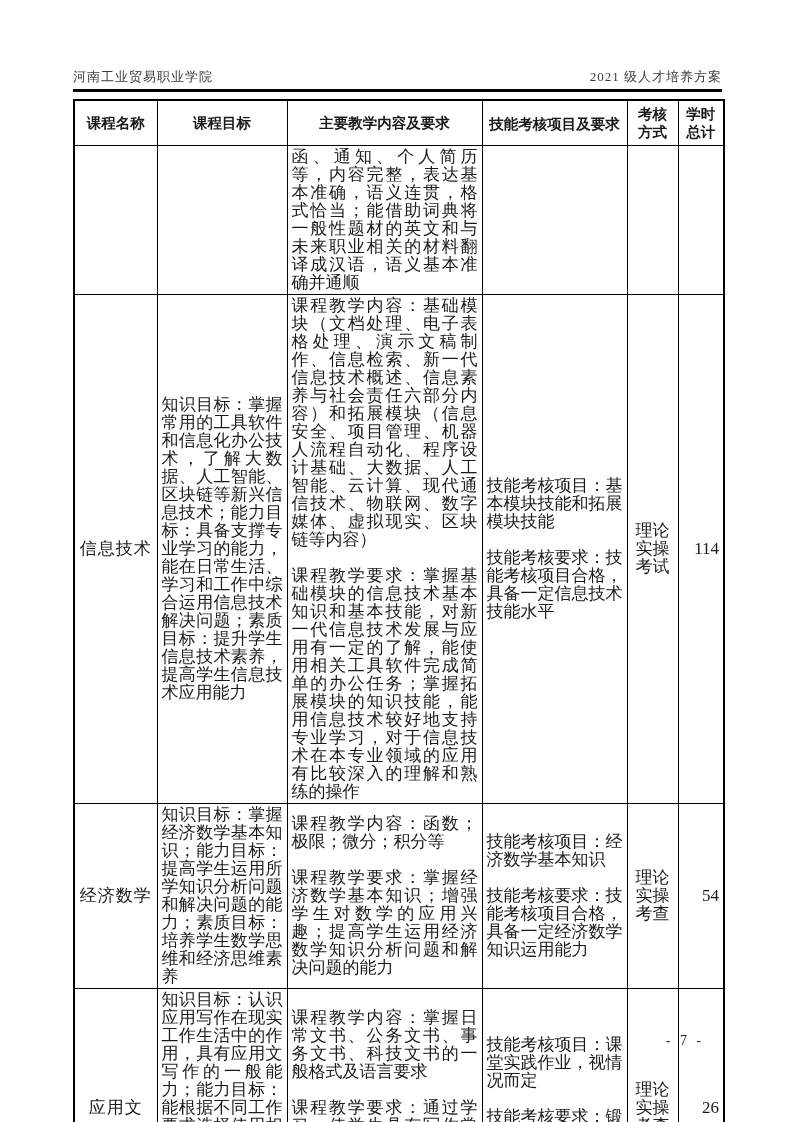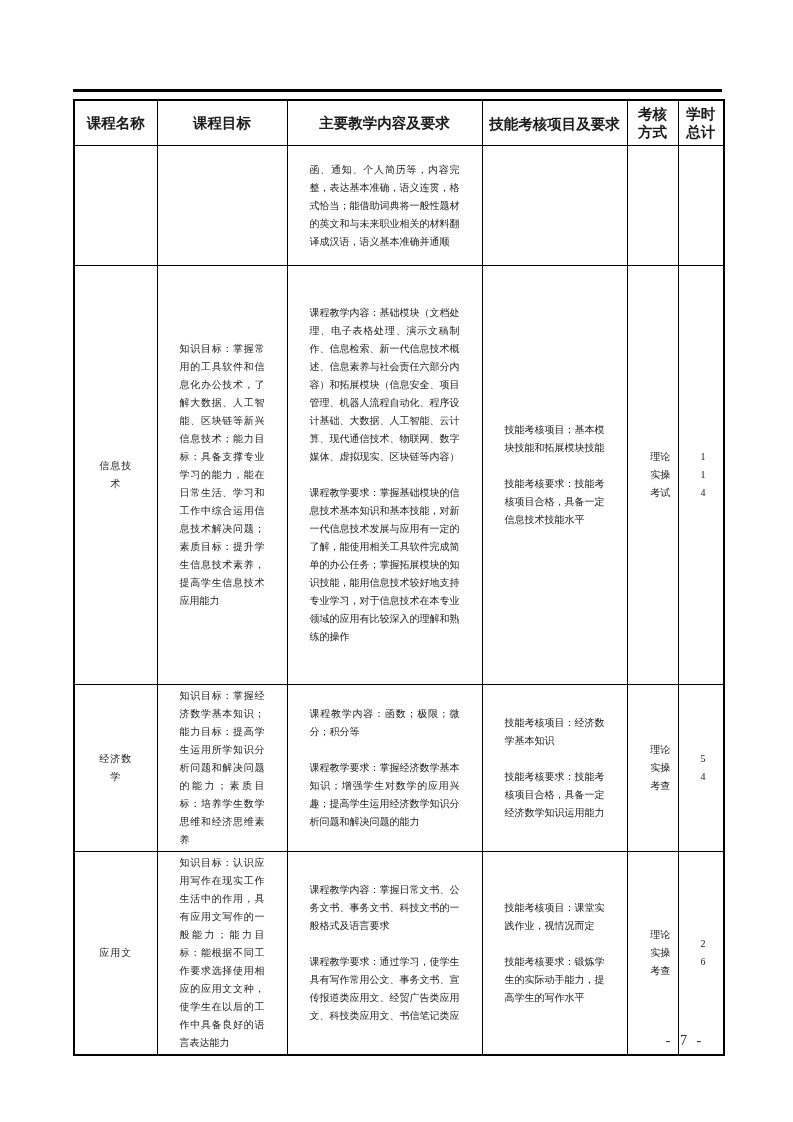--- a/index.html
+++ b/index.html
@@ -21,22 +21,22 @@
     position:absolute;left:73px;top:89px;width:649px;height:0;
     border-top:3px solid #000;
   }
   table.curriculum{
     position:absolute;left:73px;top:99px;width:650px;
     border-collapse:collapse;table-layout:fixed;
     border:2px solid #000;
   }
   table.curriculum th,table.curriculum td{
     border:1px solid #000;
-    padding:2px 22px;
-    font-size:10px;
+    padding:2px 4px;
+    font-size:17px;
     line-height:18px;
     vertical-align:middle;
     overflow:hidden;
     word-break:break-all;
   }
   table.curriculum th{
     font-weight:bold;font-size:14.5px;text-align:center;
     padding:2px 2px;
   }
   th.hdr-row{height:40px;}
@@ -54,20 +54,24 @@
   .page-footer{
     position:absolute;top:1033px;left:620px;width:130px;
     text-align:center;font-size:14px;color:#2a2a2a;letter-spacing:3px;
   }
 </style>
 </head>
 <body>
 
 <div class="page">
 
+  <div class="page-header">
+    <span>河南工业贸易职业学院</span>
+    <span>2021 级人才培养方案</span>
+  </div>
   <div class="header-rule"></div>
 
   <table class="curriculum">
     <colgroup>
       <col style="width:83px">
       <col style="width:130px">
       <col style="width:195px">
       <col style="width:145px">
       <col style="width:51px">
       <col style="width:46px">

